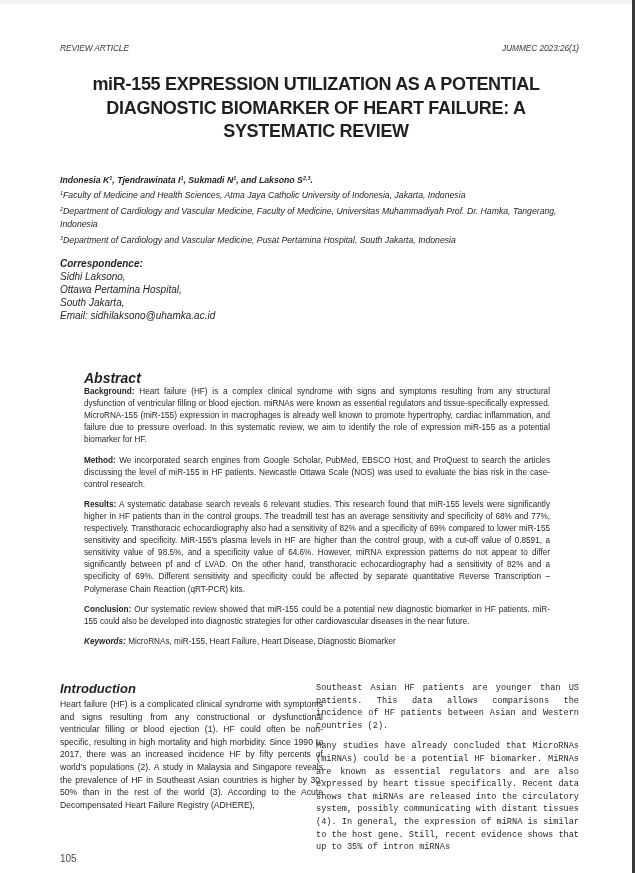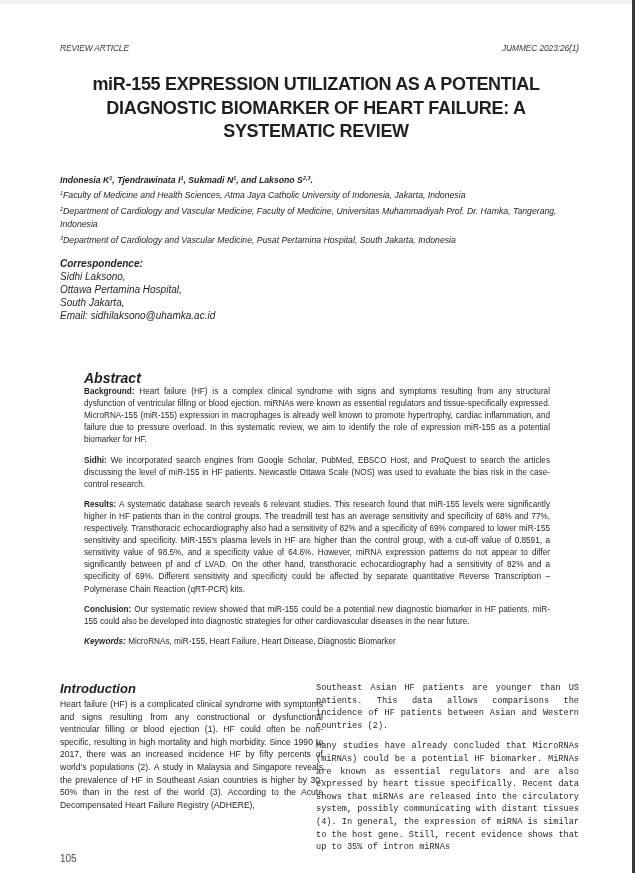--- a/index.html
+++ b/index.html
@@ -74,21 +74,21 @@
   <div class="label">Correspondence:</div>
   <div>Sidhi Laksono,</div>
   <div>Ottawa Pertamina Hospital,</div>
   <div>South Jakarta,</div>
   <div>Email: sidhilaksono@uhamka.ac.id</div>
 </div>
 
 <div class="abstract">
   <h3>Abstract</h3>
   <p><b>Background:</b><span> Heart failure (HF) is a complex clinical syndrome with signs and symptoms resulting from any structural dysfunction of ventricular filling or blood ejection. miRNAs were known as essential regulators and tissue-specifically expressed. MicroRNA-155 (miR-155) expression in macrophages is already well known to promote hypertrophy, cardiac inflammation, and failure due to pressure overload. In this systematic review, we aim to identify the role of expression miR-155 as a potential biomarker for HF.</span></p>
-  <p><b>Sidhi:</b><span> We incorporated search engines from Google Scholar, PubMed, EBSCO Host, and ProQuest to search the articles discussing the level of miR-155 in HF patients. Newcastle Ottawa Scale (NOS) was used to evaluate the bias risk in the case-control research.</span></p>
+  <p><b>Method:</b><span> We incorporated search engines from Google Scholar, PubMed, EBSCO Host, and ProQuest to search the articles discussing the level of miR-155 in HF patients. Newcastle Ottawa Scale (NOS) was used to evaluate the bias risk in the case-control research.</span></p>
   <p><b>Results:</b><span> A systematic database search reveals 6 relevant studies. This research found that miR-155 levels were significantly higher in HF patients than in the control groups. The treadmill test has an average sensitivity and specificity of 68% and 77%, respectively. Transthoracic echocardiography also had a sensitivity of 82% and a specificity of 69% compared to lower miR-155 sensitivity and specificity. MiR-155's plasma levels in HF are higher than the control group, with a cut-off value of 0.8591, a sensitivity value of 98.5%, and a specificity value of 64.6%. However, miRNA expression patterns do not appear to differ significantly between pf and cf LVAD. On the other hand, transthoracic echocardiography had a sensitivity of 82% and a specificity of 69%. Different sensitivity and specificity could be affected by separate quantitative Reverse Transcription – Polymerase Chain Reaction (qRT-PCR) kits.</span></p>
   <p><b>Conclusion:</b><span> Our systematic review showed that miR-155 could be a potential new diagnostic biomarker in HF patients. miR-155 could also be developed into diagnostic strategies for other cardiovascular diseases in the near future.</span></p>
   <p><span class="kw-label">Keywords:</span><span> MicroRNAs, miR-155, Heart Failure, Heart Disease, Diagnostic Biomarker</span></p>
 </div>
 
 <div class="col col-left">
   <h2>Introduction</h2>
   <p>Heart failure (HF) is a complicated clinical syndrome with symptoms and signs resulting from any constructional or dysfunctional ventricular filling or blood ejection (1). HF could often be non-specific, resulting in high mortality and high morbidity. Since 1990 to 2017, there was an increased incidence HF by fifty percents of world's populations (2). A study in Malaysia and Singapore reveals the prevalence of HF in Southeast Asian countries is higher by 30-50% than in the rest of the world (3). According to the Acute Decompensated Heart Failure Registry (ADHERE),</p>
 </div>
 

